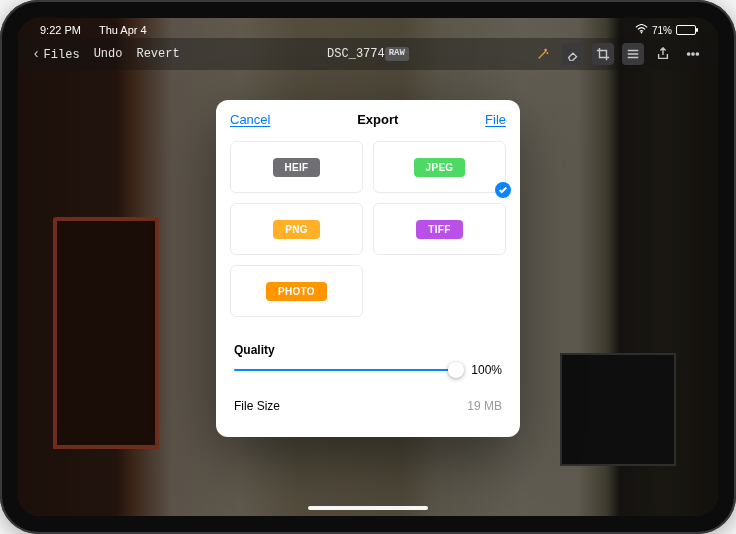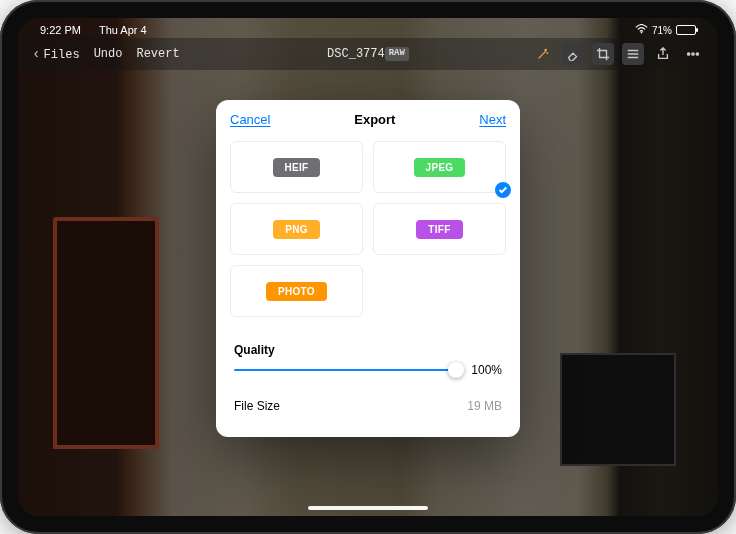--- a/index.html
+++ b/index.html
@@ -204,21 +204,21 @@
               <circle cx="13" cy="8" r="1.3" fill="currentColor"></circle>
             </svg>
           </span>
       </div>
     </div>
 
     <div class="modal">
       <div class="modal-header">
         <span class="link">Cancel</span>
         <span class="modal-title">Export</span>
-        <span class="link">Next</span>
+        <span class="link">File</span>
       </div>
 
       <div class="format-grid">
         <div class="format-card">
           <span class="format-pill" style="background:#6e6e73">HEIF</span>
         </div>
         <div class="format-card">
           <span class="format-pill" style="background:#4cd964">JPEG</span>
           <span class="sel-check">
               <svg viewBox="0 0 12 12">

